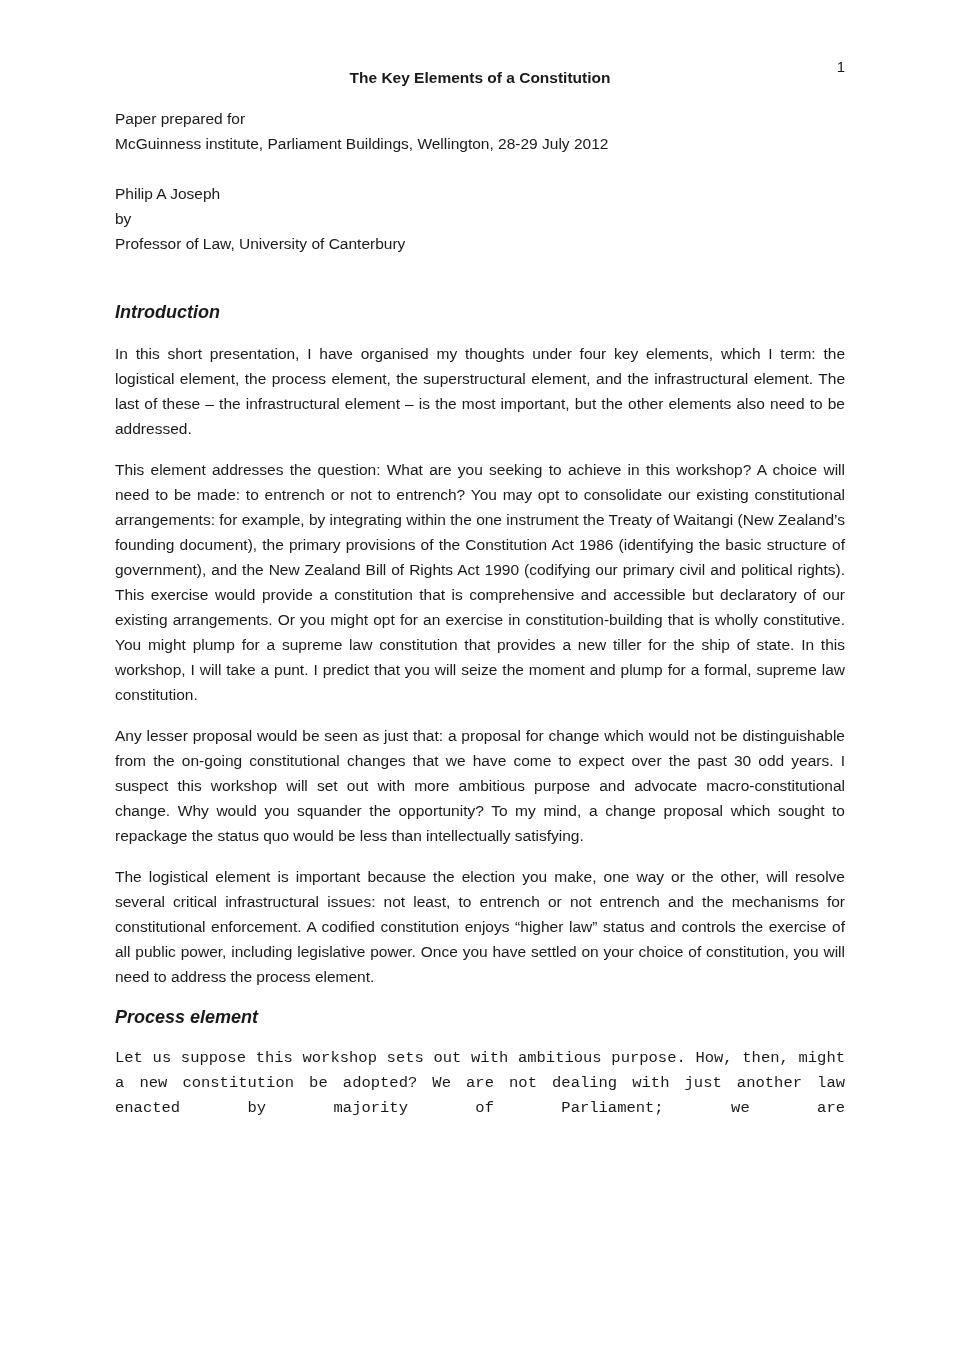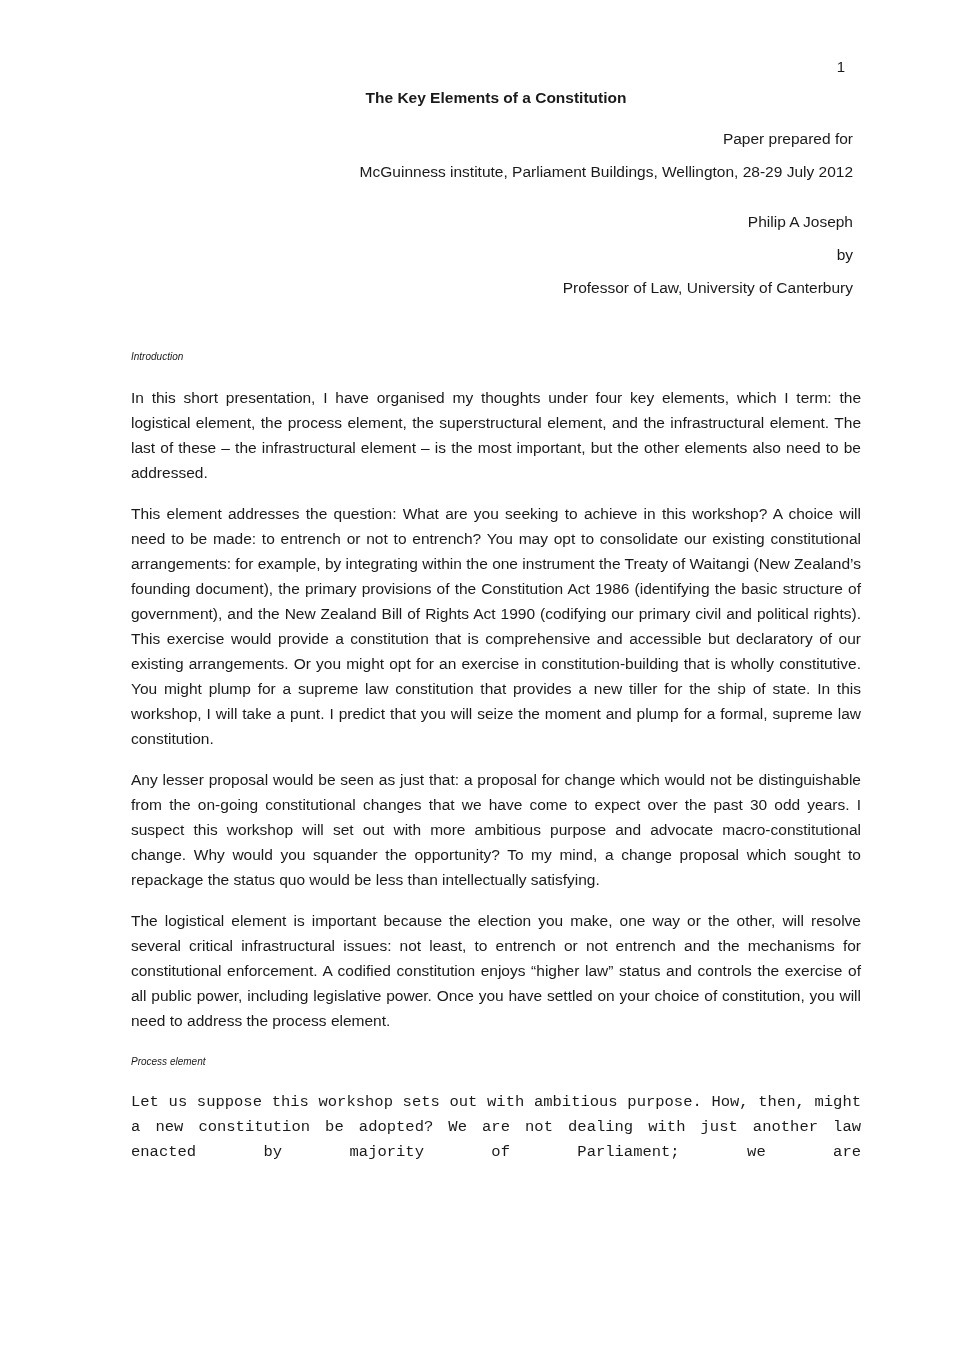--- a/index.html
+++ b/index.html
@@ -21,45 +21,45 @@
   .pagenum {
     position: absolute;
     top: 57px;
     right: 113px;
     font-size: 15px;
     line-height: 20px;
   }
   .content {
     position: absolute;
     top: 0;
-    left: 131px;
+    left: 115px;
     width: 730px;
-    padding-top: 85px;
+    padding-top: 65px;
   }
   .title {
     font-size: 15.5px;
     font-weight: bold;
     text-align: center;
     margin: 0 0 16px 0;
     line-height: 25px;
   }
   .centerline {
-    text-align: right;
-    margin: 8px;
+    text-align: left;
+    margin: 0;
   }
   .byline-group {
     margin-top: 25px;
   }
   .italic {
     font-style: italic;
   }
   .section-heading {
     font-style: italic;
-    font-weight: normal;
-    font-size: 10px;
+    font-weight: bold;
+    font-size: 18px;
     margin: 16px 0 16px 0;
     line-height: 25px;
   }
   .section-heading.first {
     margin-top: 44px;
   }
   .para {
     text-align: justify;
     margin: 4px 0 16px 0;
   }

